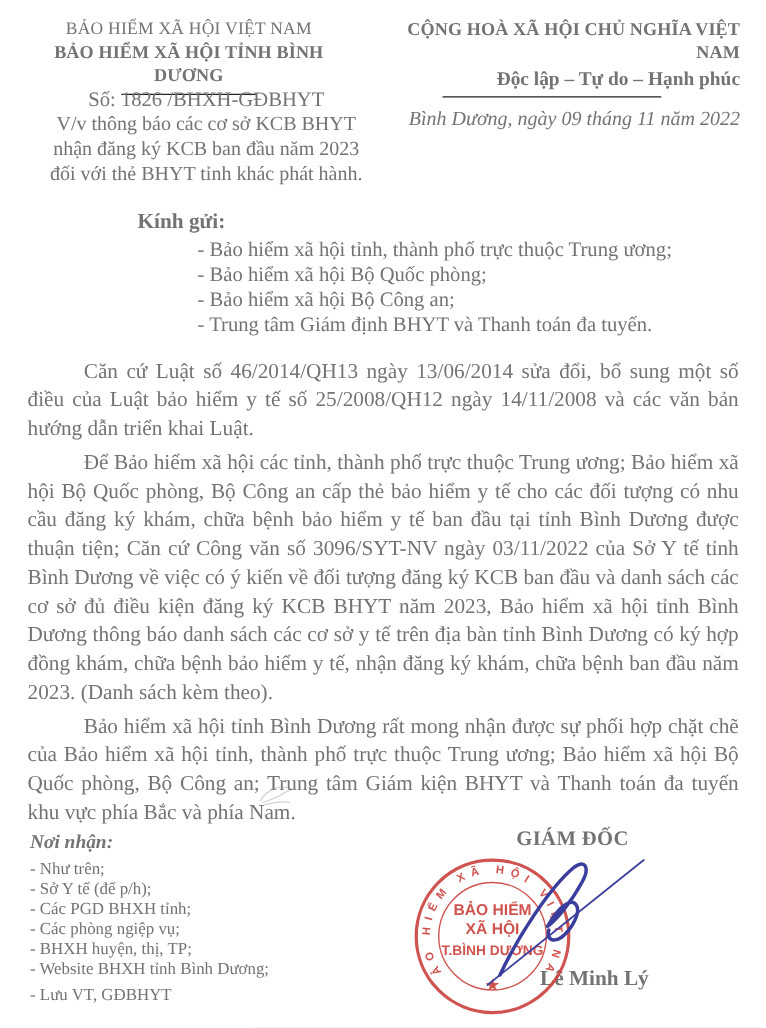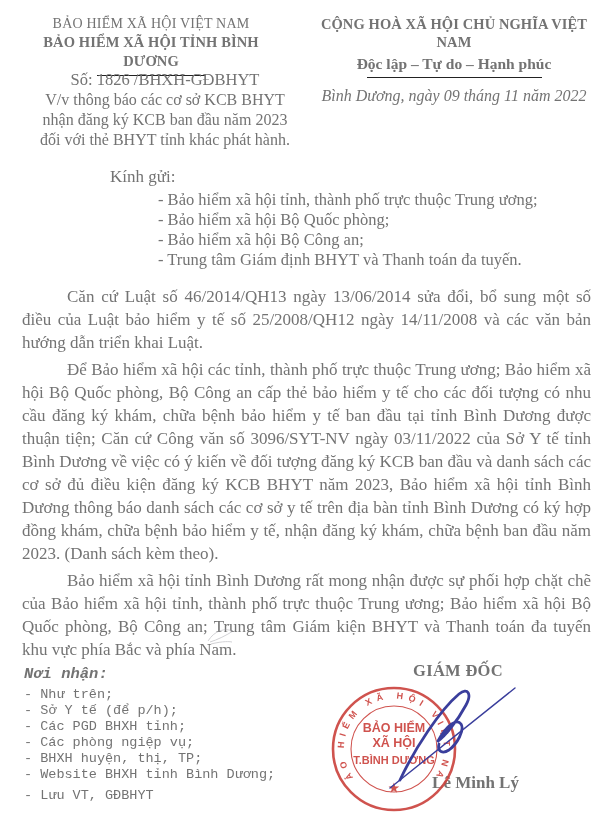--- a/index.html
+++ b/index.html
@@ -10,38 +10,38 @@
   }
   .abs{position:absolute;}
   
   .hdr-left{left:18px;top:15px;width:266px;text-align:center;}
   .org-parent{font-size:14px;line-height:18px;letter-spacing:.2px;}
   .org-name{font-size:14.5px;line-height:19px;font-weight:bold;letter-spacing:.1px;}
   .rule-left{width:108px;border-top:1.8px solid #222;margin:4px auto 0;height:0;}
   .doc-num-block{left:30px;top:69px;width:270px;text-align:center;}
   .doc-number{font-size:16.5px;line-height:21px;}
   .subject-line{font-size:16px;line-height:20px;}
-  .hdr-right{left:303px;top:15px;width:302px;text-align:center;}
+  .hdr-right{left:290px;top:15px;width:302px;text-align:right;}
   .motto1{font-size:14.5px;line-height:18px;font-weight:bold;letter-spacing:.1px;}
   .motto2{font-size:15.5px;line-height:20px;font-weight:bold;margin-top:3px;}
   .rule-right{width:175px;border-top:1.8px solid #222;margin:3px auto 0;height:0;}
   .place-date{font-size:16px;font-style:italic;margin-top:9px;}
   
   .salutation{left:22px;top:166px;width:580px;}
-  .kinh-gui{margin-left:88px;font-size:17px;line-height:21px;}
+  .kinh-gui{margin-left:88px;font-size:17px;line-height:21px;font-weight:bold;}
   .recipients{margin-left:136px;margin-top:3px;}
   .recipient{font-size:16.5px;line-height:20px;white-space:nowrap;}
   
   .body-text{left:22px;top:285px;width:569px;}
   .body-text p{
     margin:0 0 4px;font-size:17px;line-height:23px;
     text-align:justify;text-indent:45px;
   }
   
-  .noi-nhan{left:24px;top:664px;width:300px;font-family:Liberation Mono, monospace;}
+  .noi-nhan{left:24px;top:664px;width:300px;}
   .noi-nhan-label{font-size:15.5px;font-weight:bold;font-style:italic;line-height:20px;margin-bottom:3px;}
   .noi-nhan-item{font-size:13.5px;line-height:16px;}
   .noi-nhan-item.last{margin-top:5px;}
   .sig-title{left:388px;top:661px;width:140px;text-align:center;font-size:16.5px;font-weight:bold;letter-spacing:.3px;}
   .sig-name{left:403px;top:773px;width:145px;text-align:center;font-size:17px;font-weight:bold;}
   
   .stamp{left:327px;top:680px;width:136px;height:142px;opacity:.92;}
   .stamp text{font-family:"Liberation Sans", sans-serif;font-weight:bold;}
   .ring-text{font-size:9px;letter-spacing:1.5px;}
   .stamp-center-1,.stamp-center-2{font-size:12.5px;}

